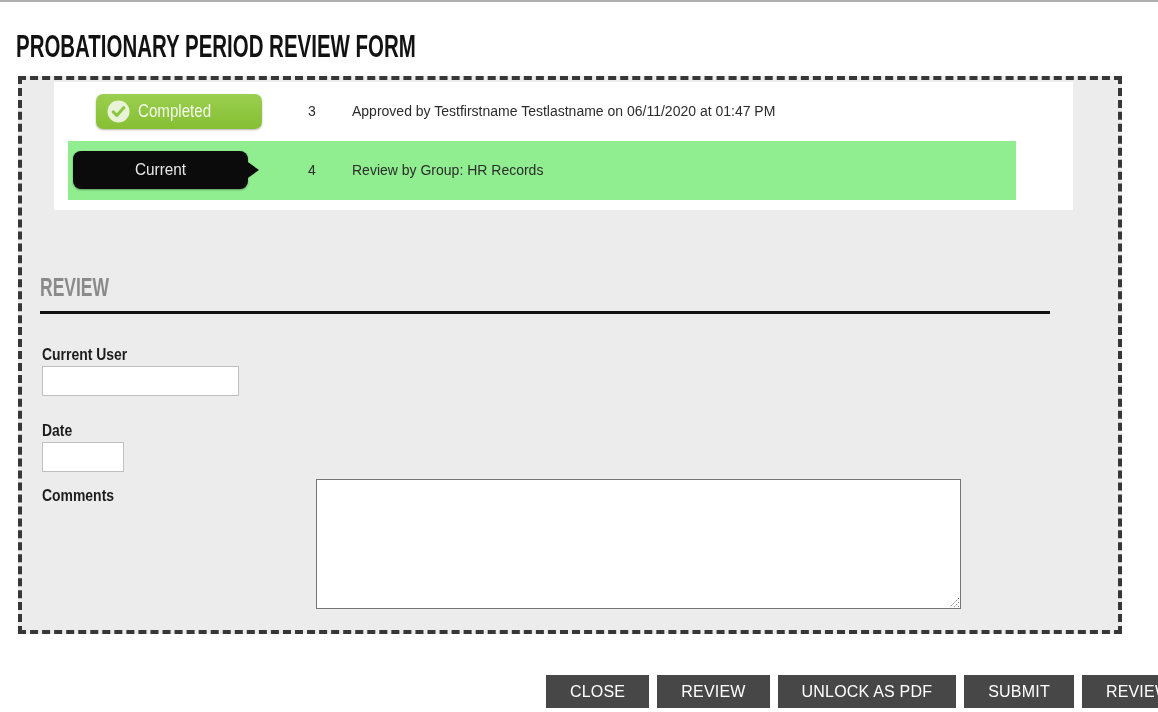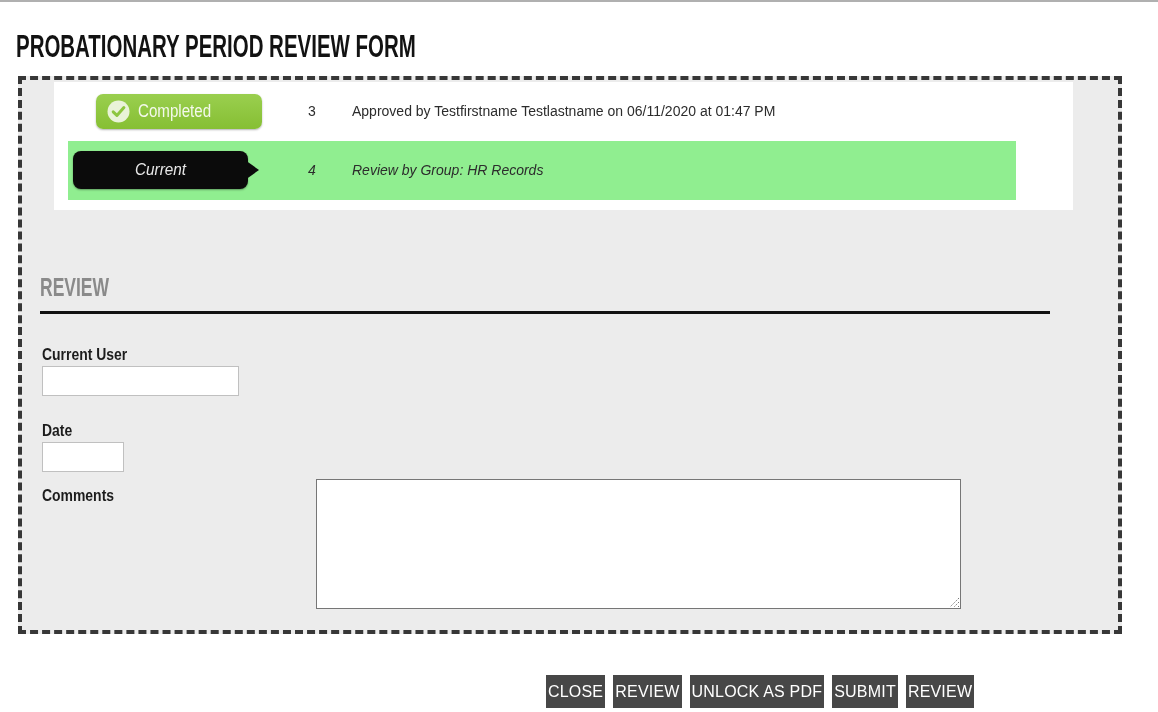--- a/index.html
+++ b/index.html
@@ -73,21 +73,20 @@
     left: 0;
     width: 975px;
     height: 59px;
   }
   .status-row.row-completed { top: 0; background: #ffffff; }
   .status-row.row-current {
     top: 59px;
     left: 14px;
     width: 948px;
     background: #90ee90;
-    font-style: italic;
   }
 
   
   .badge-completed {
     position: absolute;
     left: 42px;
     top: 12px;
     width: 166px;
     height: 35px;
     background: #8dc63f;
@@ -272,21 +271,21 @@
     top: 675px;
     height: 33px;
     display: flex;
     gap: 8px;
   }
   .action-button {
     background: #474747;
     color: #ffffff;
     border: none;
     height: 33px;
-    padding: 0 2px;
+    padding: 0 24px;
     font-family: "Liberation Sans", sans-serif;
     font-size: 16px;
     line-height: 33px;
     letter-spacing: 0.2px;
     cursor: pointer;
     white-space: nowrap;
   }
 </style>
 </head>
 <body>

